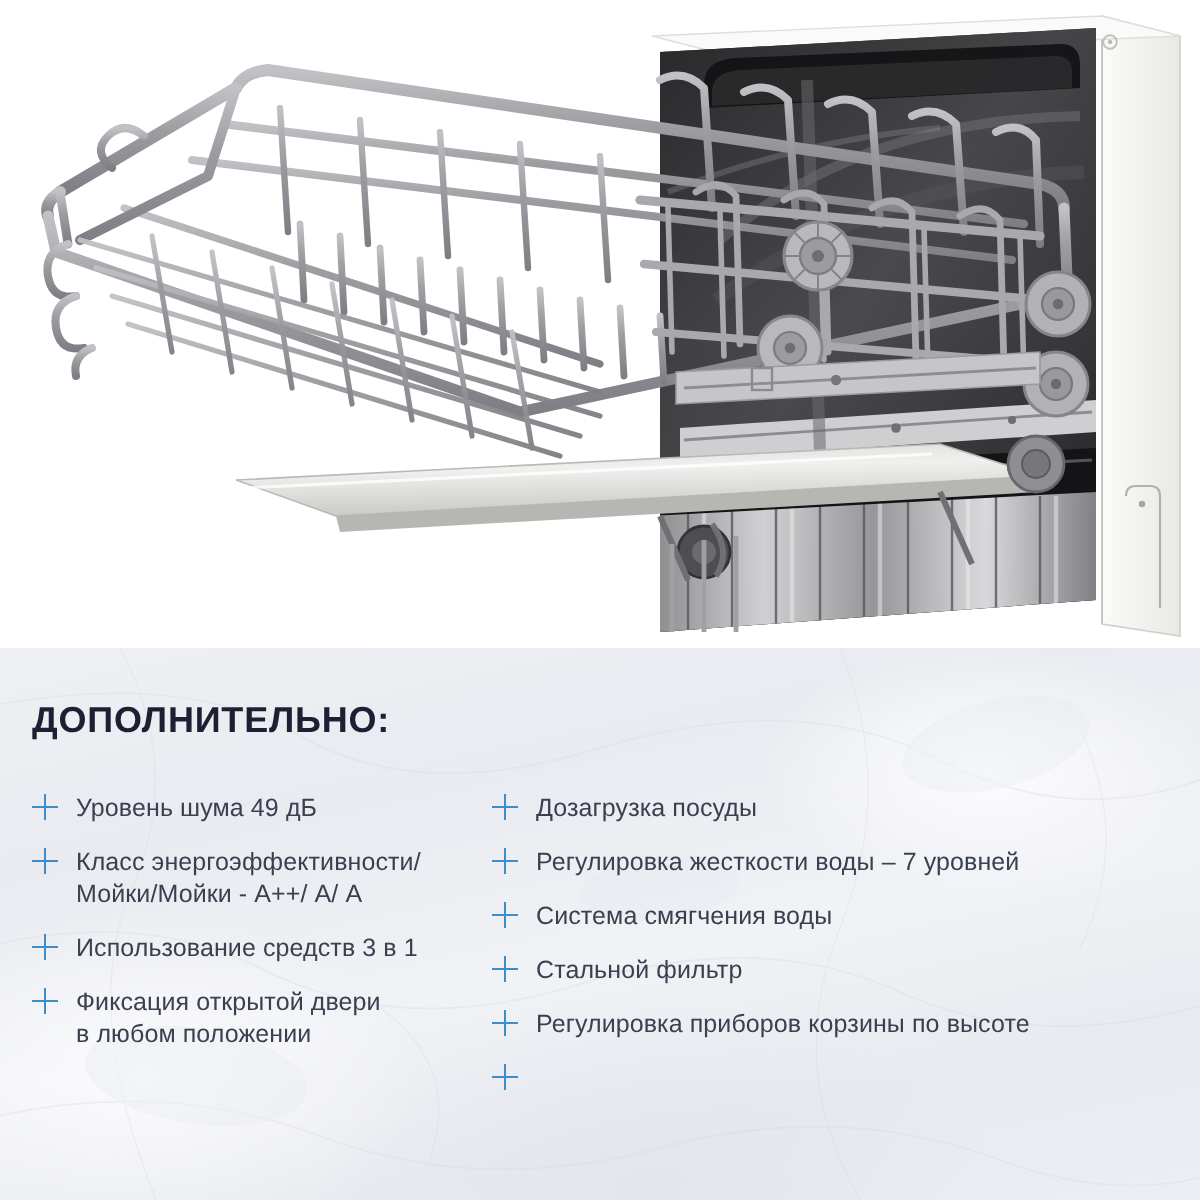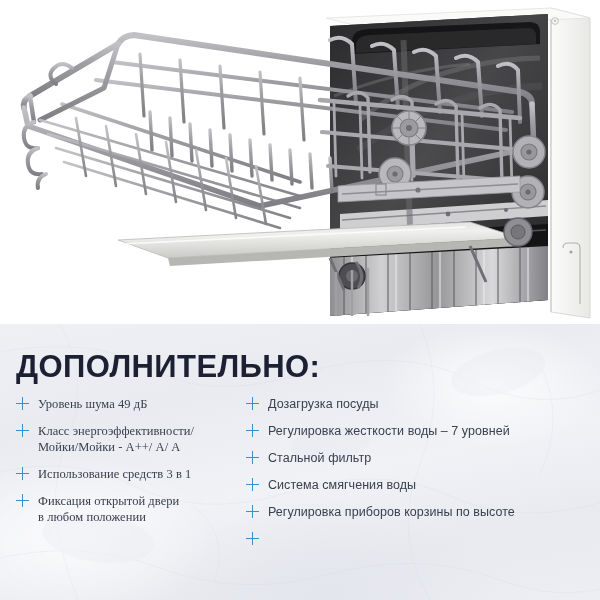--- a/index.html
+++ b/index.html
@@ -24,28 +24,28 @@
       radial-gradient(ellipse 160px 90px at 82% 22%, rgba(255,255,255,.85), rgba(255,255,255,0) 70%),
       radial-gradient(ellipse 200px 120px at 12% 78%, rgba(255,255,255,.7), rgba(255,255,255,0) 70%),
       radial-gradient(ellipse 240px 140px at 55% 100%, rgba(222,225,233,.55), rgba(255,255,255,0) 72%),
       linear-gradient(168deg,#eef0f4 0%,#e9ebf0 28%,#f1f2f6 55%,#e8eaef 78%,#eceef3 100%);
     overflow:hidden;
   }
   .veins{position:absolute;left:0;top:0;width:600px;height:276px;opacity:.5;pointer-events:none;}
 
   .heading{
     position:absolute;left:16px;top:351px;
-    font-size:31px;font-weight:bold;letter-spacing:.4px;
+    font-size:18px;font-weight:bold;letter-spacing:.4px;
     color:#1b2133;line-height:1;
     white-space:nowrap;
   }
 
   .cols{position:absolute;left:0;top:396px;width:600px;}
   .col{position:absolute;top:0;}
-  .col-left{left:16px;width:228px;font-family:Liberation Serif, serif;}
+  .col-left{left:16px;width:228px;}
   .col-right{left:246px;width:348px;}
 
   .feature{
     position:relative;
     padding-left:22px;
     margin-bottom:11px;
     font-size:12.5px;
     line-height:16px;
     color:#39404f;
     letter-spacing:.05px;
@@ -381,28 +381,28 @@
       <div class="feature">
         <span class="plus"></span>
         <span>Дозагрузка посуды</span>
       </div>
       <div class="feature">
         <span class="plus"></span>
         <span>Регулировка жесткости воды – 7 уровней</span>
       </div>
       <div class="feature">
         <span class="plus"></span>
+        <span>Система смягчения воды</span>
+      </div>
+      <div class="feature">
+        <span class="plus"></span>
         <span>Стальной фильтр</span>
       </div>
       <div class="feature">
         <span class="plus"></span>
-        <span>Система смягчения воды</span>
-      </div>
-      <div class="feature">
-        <span class="plus"></span>
         <span>Регулировка приборов корзины по высоте</span>
       </div>
       <div class="feature">
         <span class="plus"></span>
       </div>
     </div>
 
   </div>
 
 </div>

